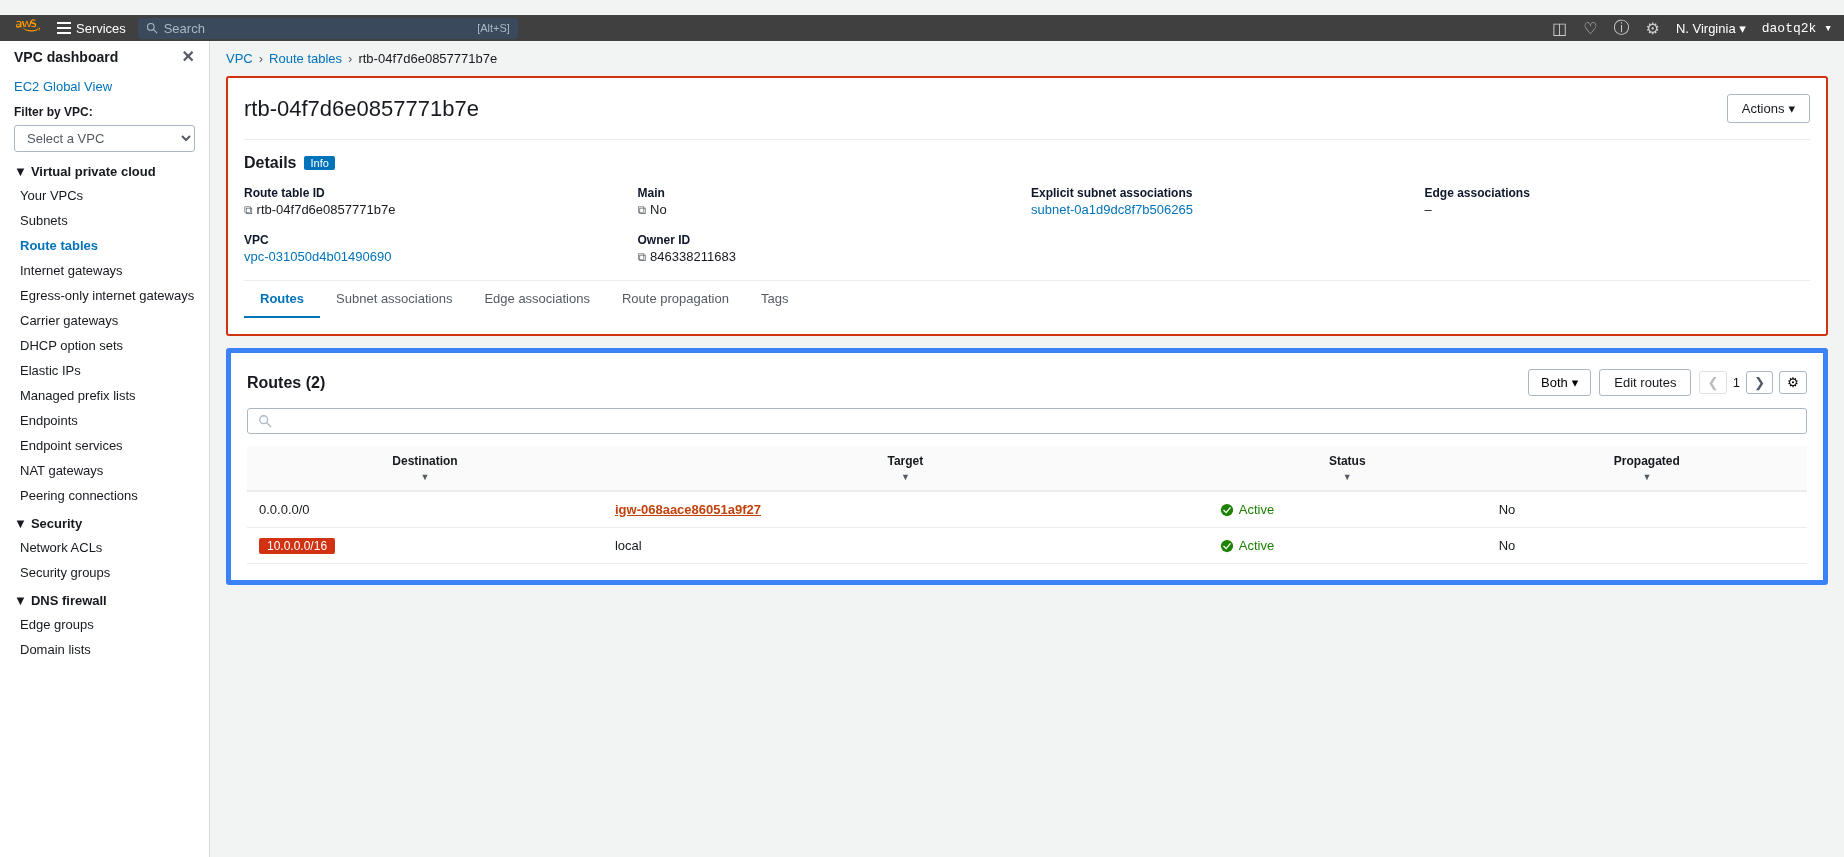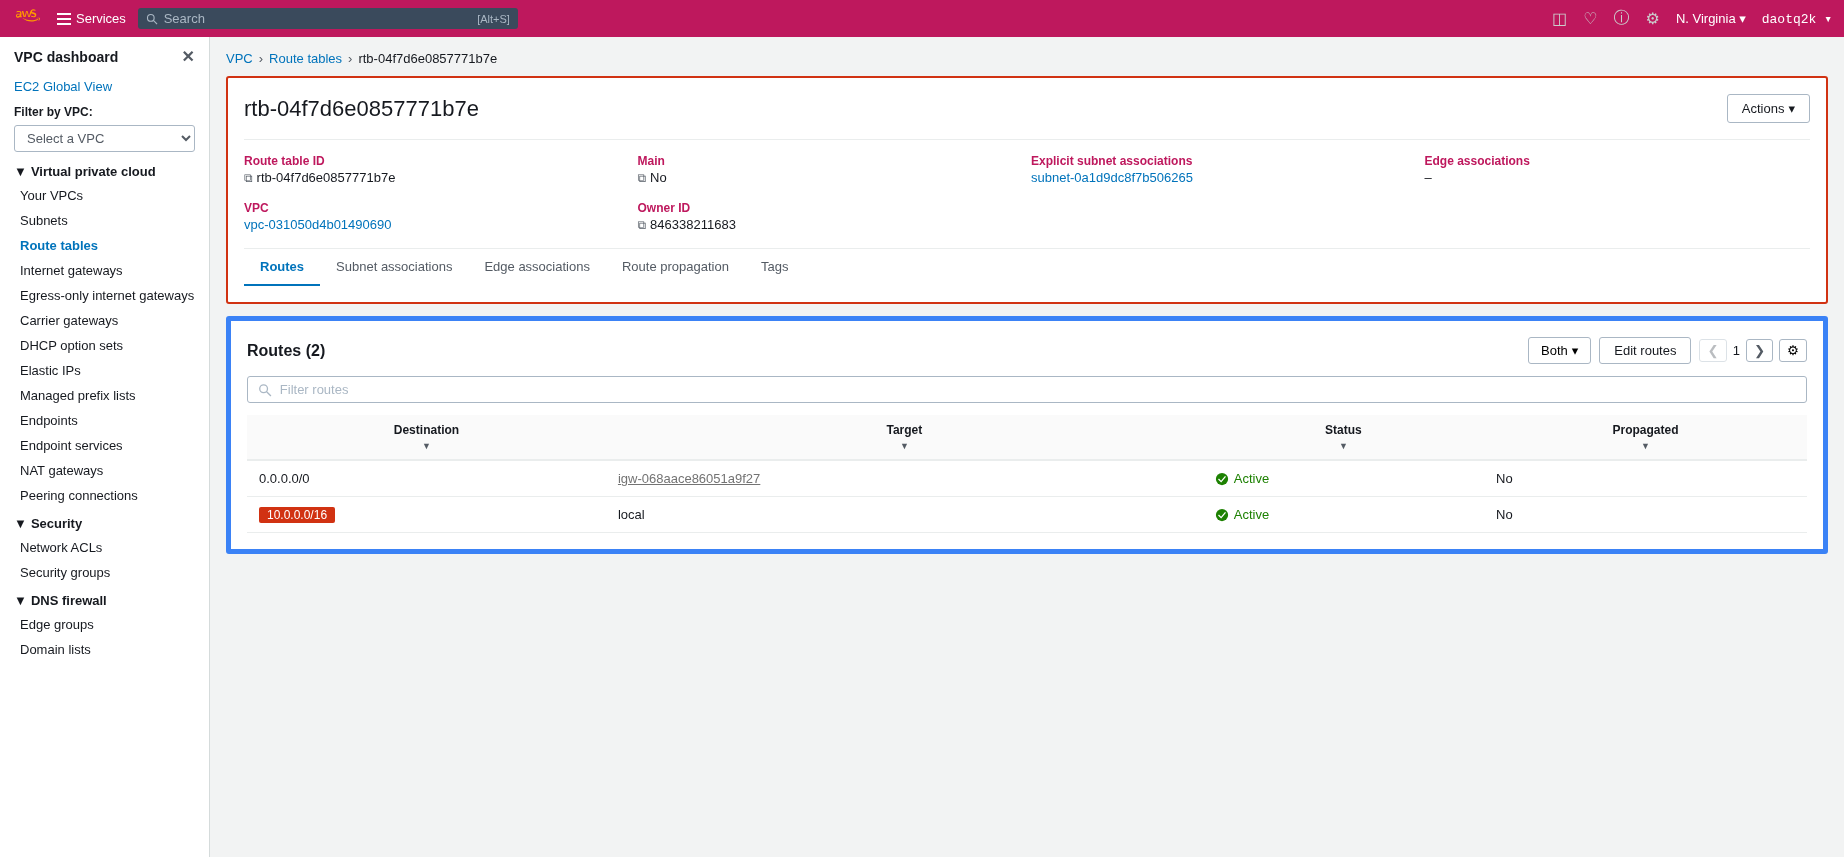--- a/index.html
+++ b/index.html
@@ -1,21 +1,21 @@
 <!DOCTYPE html>
 <html><head>
   <meta charset="utf-8">
   <style>
     * { box-sizing: border-box; margin: 0; padding: 0; }
     body { font-family: "Amazon Ember", Arial, sans-serif; font-size: 13px; background: #f2f3f3; color: #16191f; }
 
     
     .top-nav {
-      display: flex; align-items: center; background: #be185d; color: #fff;
-      height: 37px; padding: 0 12px; gap: 12px; position: fixed; top: 0; left: 0; right: 0; z-index: 100;
+      display: flex; align-items: center; background: #404040; color: #fff;
+      height: 26px; padding: 0 12px; gap: 12px; position: fixed; top: 15px; left: 0; right: 0; z-index: 100;
     }
     .aws-logo { width: 32px; height: 20px; }
     .services-btn { display: flex; align-items: center; gap: 4px; color: #fff; font-size: 13px; cursor: pointer; }
     .services-btn svg { width: 16px; height: 16px; }
     .search-bar {
       display: flex; align-items: center; background: #3a4a5c; border-radius: 3px;
       padding: 3px 8px; gap: 6px; flex: 1; max-width: 380px;
     }
     .search-bar input { background: transparent; border: none; outline: none; color: #fff; font-size: 13px; width: 100%; }
     .search-bar input::placeholder { color: #aab7c4; }
@@ -87,21 +87,21 @@
       display: flex; align-items: center; gap: 8px; margin-bottom: 14px;
     }
     .details-heading { font-size: 16px; font-weight: 700; }
     .info-badge {
       background: #0073bb; color: #fff; font-size: 11px;
       padding: 1px 6px; border-radius: 2px; cursor: pointer;
     }
 
     .details-grid { display: grid; grid-template-columns: 1fr 1fr 1fr 1fr; gap: 16px 8px; }
     .detail-item {}
-    .detail-key { font-size: 12px; color: #be185d; margin-bottom: 2px; font-weight: 700; }
+    .detail-key { font-size: 12px; color: #0f172a; margin-bottom: 2px; font-weight: 700; }
     .detail-val { font-size: 13px; color: #16191f; display: flex; align-items: center; gap: 4px; }
     .detail-val a { color: #0073bb; text-decoration: none; }
     .copy-icon { color: #545b64; cursor: pointer; font-size: 12px; }
 
     
     .tabs { display: flex; border-top: 1px solid #eaeded; margin-top: 16px; }
     .tab {
       padding: 10px 16px; font-size: 13px; cursor: pointer; color: #545b64;
       border-bottom: 2px solid transparent; white-space: nowrap;
     }
@@ -258,20 +258,24 @@
     <div class="detail-panel">
       <div class="detail-title">
         <span>rtb-04f7d6e0857771b7e</span>
         <button class="actions-btn">
           <span>Actions</span>
           <span>▾</span>
         </button>
       </div>
 
       <div class="details-section">
+        <div class="details-header">
+          <span class="details-heading">Details</span>
+          <span class="info-badge">Info</span>
+        </div>
 
         <div class="details-grid">
           <div class="detail-item">
             <div class="detail-key">Route table ID</div>
             <div class="detail-val">
               <span class="copy-icon">⧉</span>
               <span>rtb-04f7d6e0857771b7e</span>
             </div>
           </div>
 
@@ -342,21 +346,20 @@
             <button class="settings-btn">⚙</button>
           </div>
         </div>
       </div>
 
       <div class="filter-bar">
         <svg width="14" height="14" viewBox="0 0 16 16" fill="#aab7c4">
             <circle cx="6.5" cy="6.5" r="4.5" stroke="#aab7c4" stroke-width="1.5" fill="none"></circle>
             <line x1="10" y1="10" x2="15" y2="15" stroke="#aab7c4" stroke-width="1.5"></line>
           </svg>
-        <input type="text" placeholder="Filter routes" style="">
       </div>
 
       <table class="routes-table">
         <thead>
           <tr>
             <th>
               <div class="th-inner">
                 <span>Destination</span>
                 <span class="col-caret">▼</span>
               </div>
@@ -377,21 +380,21 @@
               <div class="th-inner">
                 <span>Propagated</span>
                 <span class="col-caret">▼</span>
               </div>
             </th>
           </tr>
         </thead>
         <tbody id="routes-tbody">
         <tr>
               <td>0.0.0.0/0</td>
-              <td><a href="#" style="color: #737373;">igw-068aace86051a9f27</a></td>
+              <td><a href="#" style="color: #c2410c; font-weight: bold;">igw-068aace86051a9f27</a></td>
               <td>
                 <div class="status-active">
                   <svg width="14" height="14" viewBox="0 0 16 16">
                     <circle cx="8" cy="8" r="7" fill="#1d8102"></circle>
                     <polyline points="4,8 7,11 12,5" stroke="white" stroke-width="1.5" fill="none"></polyline>
                   </svg>
                   <span>Active</span>
                 </div>
               </td>
               <td>No</td>

